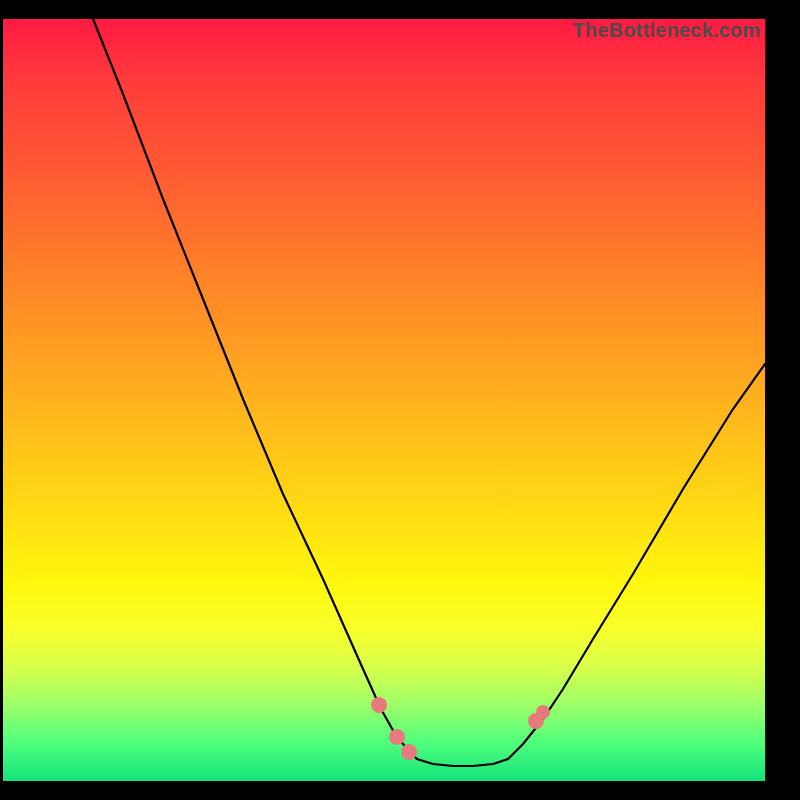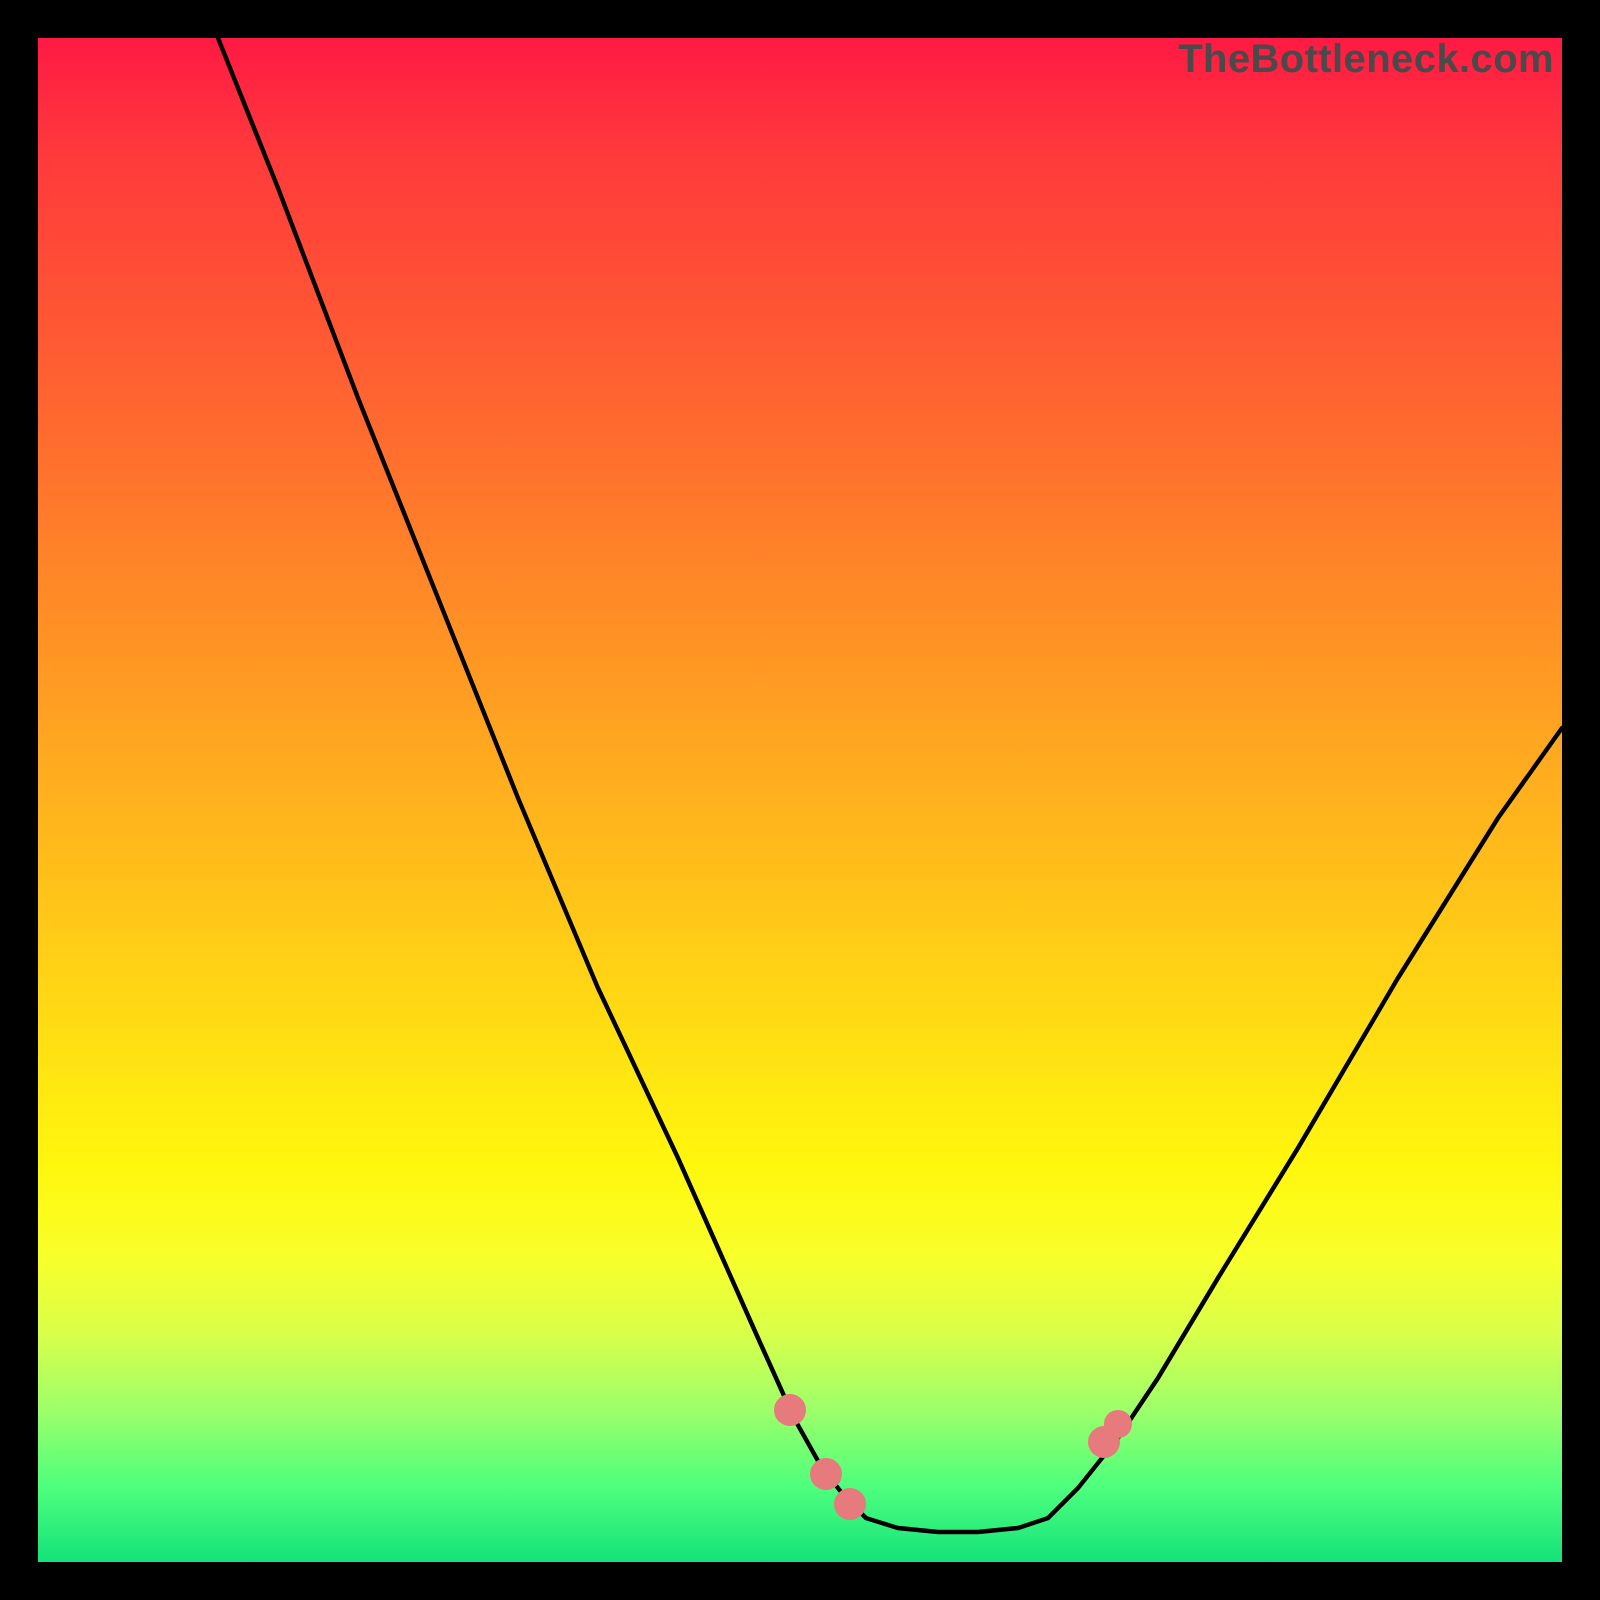--- a/index.html
+++ b/index.html
@@ -5,21 +5,21 @@
   * { margin: 0; padding: 0; box-sizing: border-box; }
   html, body { width: 800px; height: 800px; overflow: hidden; background: #000; }
   .frame {
     position: relative;
     width: 800px;
     height: 800px;
     background: #000;
   }
   .plot-area {
     position: absolute;
-    left: 19px;
+    left: 3px;
     top: 19px;
     width: 762px;
     height: 762px;
     background: linear-gradient(to bottom,
       #ff1a44 0%,
       #ff3b3b 8%,
       #ff5a33 20%,
       #ff7d2a 32%,
       #ffa321 45%,
       #ffc319 56%,

